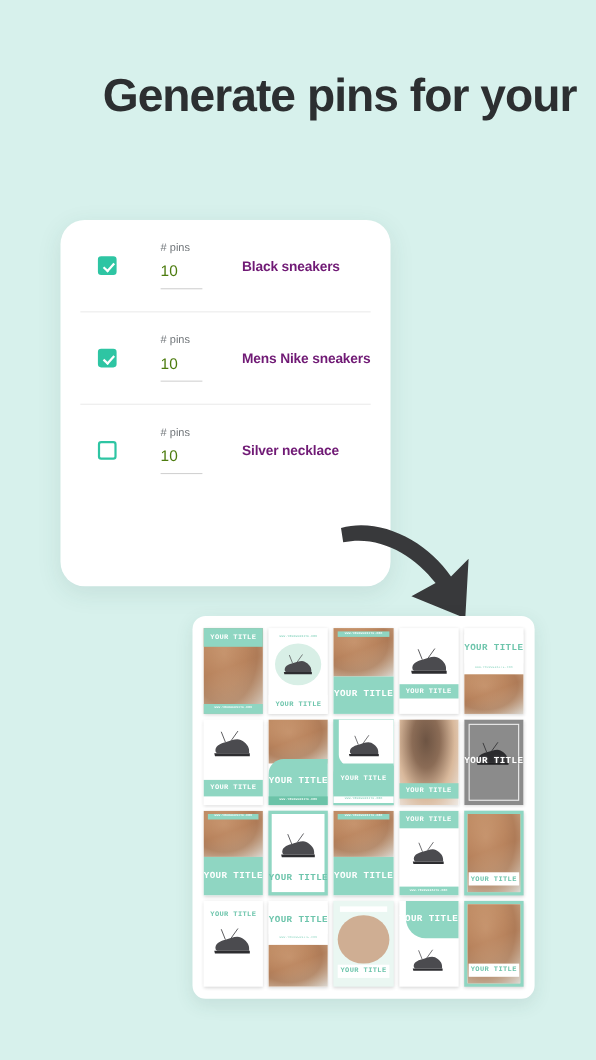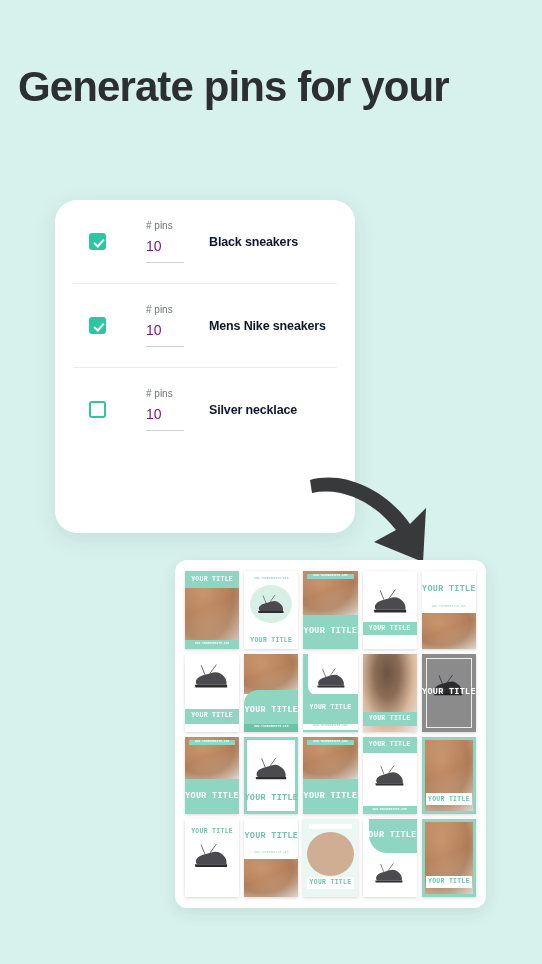--- a/index.html
+++ b/index.html
@@ -8,21 +8,21 @@
     background:#d7f1ec;
     font-family:"Liberation Sans", sans-serif;
     overflow:hidden;
     position:relative;
   }
 
   
   .heading {
     position:absolute;
     left:0; top:63px; width:542px;
-    text-align:left;
+    text-align:right;
     color:#2c2f31;
     font-weight:bold;
     font-size:42px;
     line-height:1.13;
     letter-spacing:-0.9px;
     padding:0 18px;
   }
   .heading .l2 { display:block; }
 
   
@@ -69,31 +69,31 @@
     flex:0 0 auto;
   }
   .numlabel {
     font-size:10px;
     color:#6f7478;
     line-height:1.2;
     margin-bottom:7px;
   }
   .numval {
     font-size:14px;
-    color:#701a75;
+    color:#4d7c0f;
     line-height:1.1;
     padding-bottom:7px;
   }
   .numline { height:1px; background:#d2d2d2; width:38px; }
 
   .prodname {
-    margin-left:9px;
+    margin-left:20px;
     font-size:12.5px;
     font-weight:bold;
-    color:#0f172a;
+    color:#701a75;
     letter-spacing:-0.15px;
   }
 
   .btnwrap { padding:14px 0 0 66px; }
   .genbtn {
     display:inline-block;
     background:#27c39f;
     color:#ffffff;
     border:none;
     border-radius:6px;

